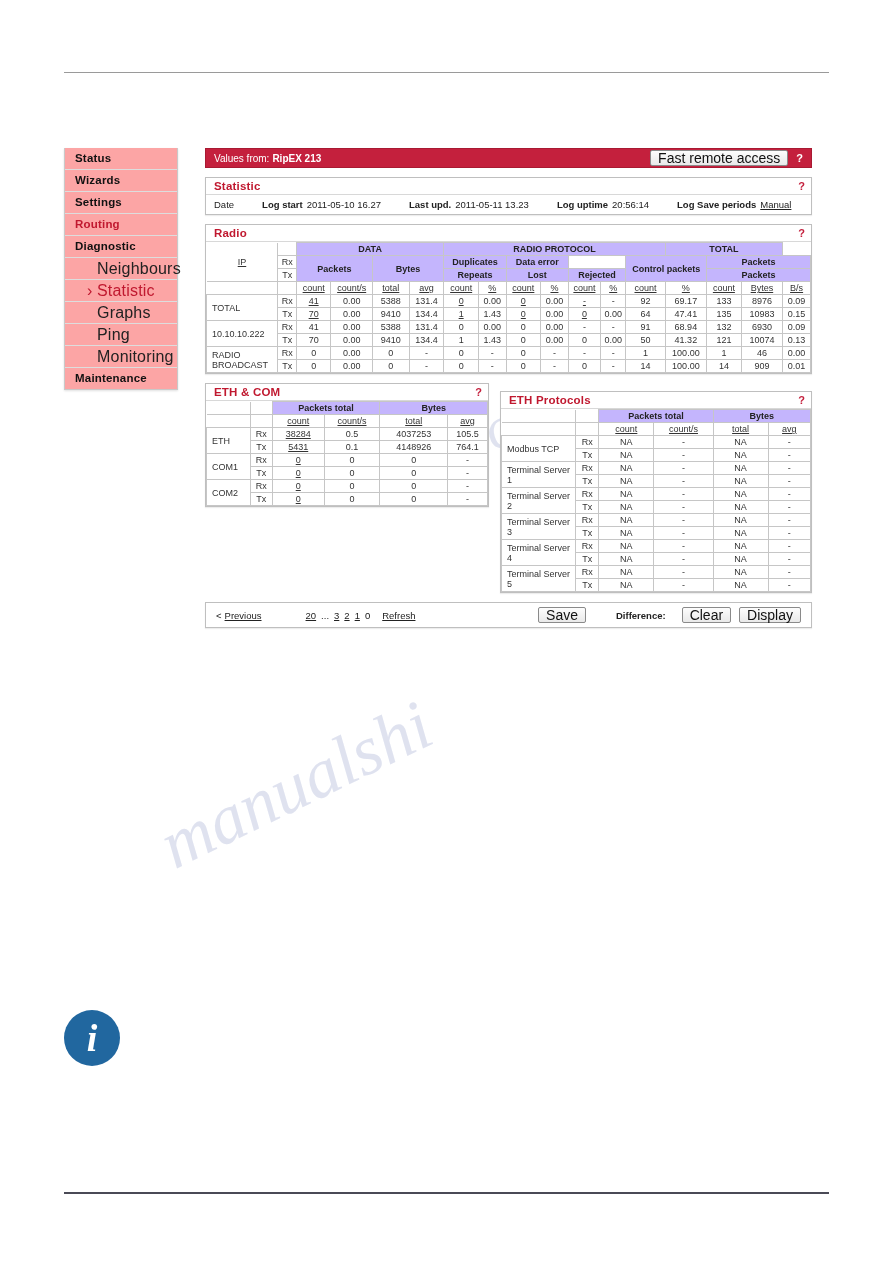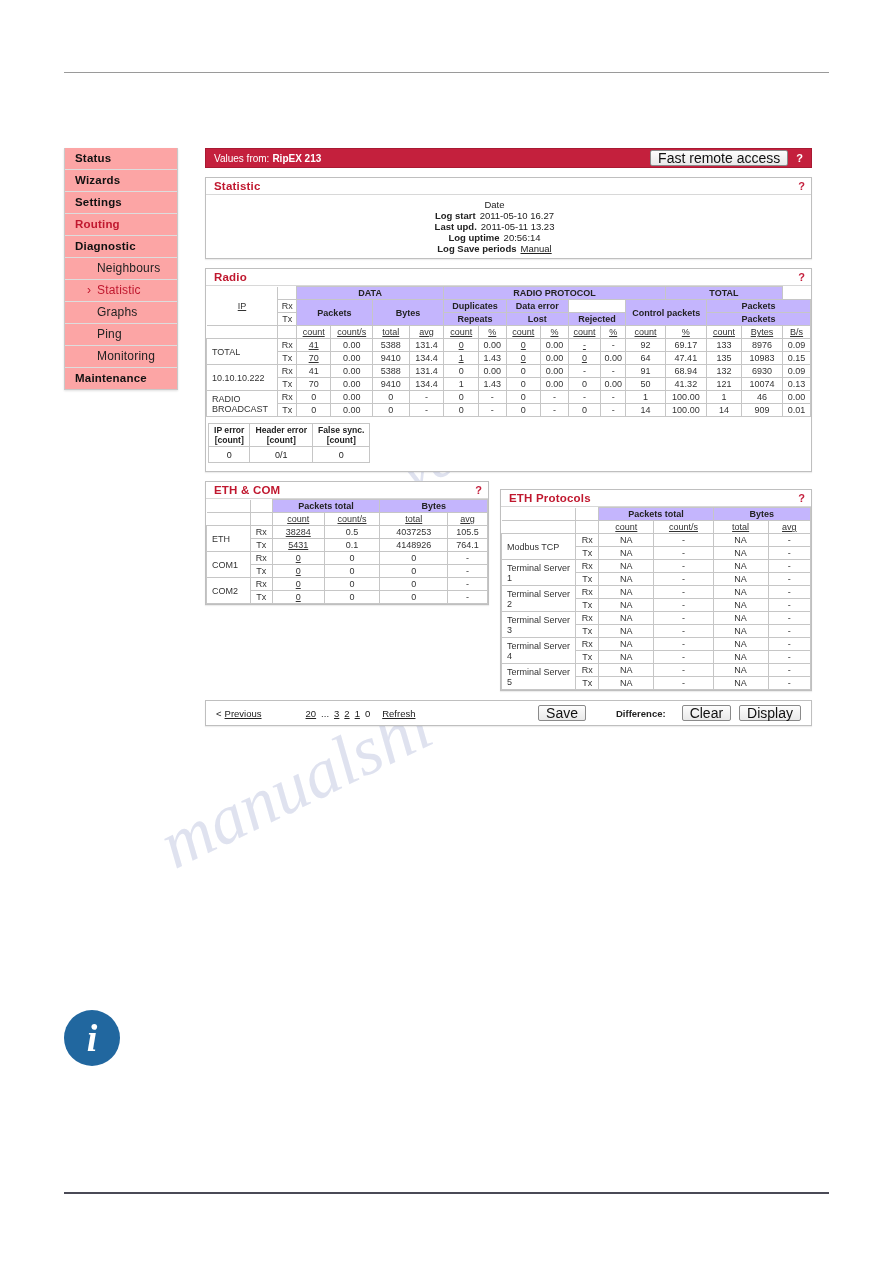--- a/index.html
+++ b/index.html
@@ -26,21 +26,21 @@
     position:absolute;left:64px;top:148px;width:112px;
     background:#fca5a5;border:1px solid #c9c9c9;border-top:none;
     box-shadow:0 1px 2px rgba(0,0,0,.12);
   }
   .sb-item{
     font-size:11.5px;font-weight:bold;color:#111;
     padding:4px 0 4px 10px;border-bottom:1px solid #ddd;line-height:13px;
     letter-spacing:.2px;
   }
   .sb-item.active{color:#c0182f;}
-  .sb-item.sub{font-weight:normal;font-size:12px;padding-left:32px;color:#222;}
+  .sb-item.sub{font-weight:normal;font-size:16px;padding-left:32px;color:#222;}
   .sb-item.sub.active{color:#c0182f;font-weight:normal;}
   .sb-item.sub.active::before{content:"\203A";position:absolute;margin-left:-10px;color:#c0182f;}
   .sb-item.last{border-bottom:none;}
 
   
   .main{position:absolute;left:205px;top:148px;width:607px;}
 
   .topbar{
     background:#c4203d;height:20px;display:flex;align-items:center;
     padding:0 6px 0 8px;color:#fff;font-size:10px;
@@ -58,21 +58,21 @@
   .qm{color:#fff;font-weight:bold;font-size:11px;margin-left:8px;margin-right:2px;cursor:pointer;}
   .qm-red{color:#c4203d;font-weight:bold;font-size:11px;cursor:pointer;}
 
   .card{border:1px solid #bfbfbf;background:#fff;margin-top:9px;box-shadow:0 1px 1px rgba(0,0,0,.07);}
   .card-head{
     display:flex;align-items:center;justify-content:space-between;
     padding:2px 6px 2px 8px;background:#fff;border-bottom:1px solid #d8d8d8;
   }
   .card-title{color:#c0182f;font-weight:bold;font-size:11.5px;letter-spacing:.2px;}
 
-  .statline{display:flex;align-items:center;font-size:9.5px;padding:4px 8px;gap:0;flex-direction:column;}
+  .statline{display:flex;align-items:center;font-size:9.5px;padding:4px 8px;gap:0;}
   .statline .seg{margin-right:28px;white-space:nowrap;}
   .statline b{font-weight:bold;}
   .statline .val{font-weight:normal;margin-left:4px;}
   .u{text-decoration:underline;}
 
   table.grid{border-collapse:collapse;font-size:9px;width:100%;}
   table.grid td,table.grid th{
     border:1px solid #c6c6c6;padding:1px 3px;text-align:center;
     font-weight:normal;color:#333;height:13px;box-sizing:border-box;
   }
@@ -343,36 +343,20 @@
             <td>0</td>
             <td>-</td>
             <td>14</td>
             <td>100.00</td>
             <td>14</td>
             <td>909</td>
             <td>0.01</td>
           </tr>
         </tbody>
       </table>
-    <div class="mini-wrap">
-      <table class="mini" id="radio-errors">
-          <tbody>
-            <tr>
-              <th>IP error<br>[count]</th>
-              <th>Header error<br>[count]</th>
-              <th>False sync.<br>[count]</th>
-            </tr>
-            <tr>
-              <td>0</td>
-              <td>0/1</td>
-              <td>0</td>
-            </tr>
-          </tbody>
-        </table>
-    </div>
   </div>
 
   <div class="two-col">
     <div class="col-left">
       <div class="card" style="margin-top:0">
         <div class="card-head">
           <span class="card-title">ETH &amp; COM</span>
           <span class="qm-red">?</span>
         </div>
         <table class="grid" id="ethcom-table">

